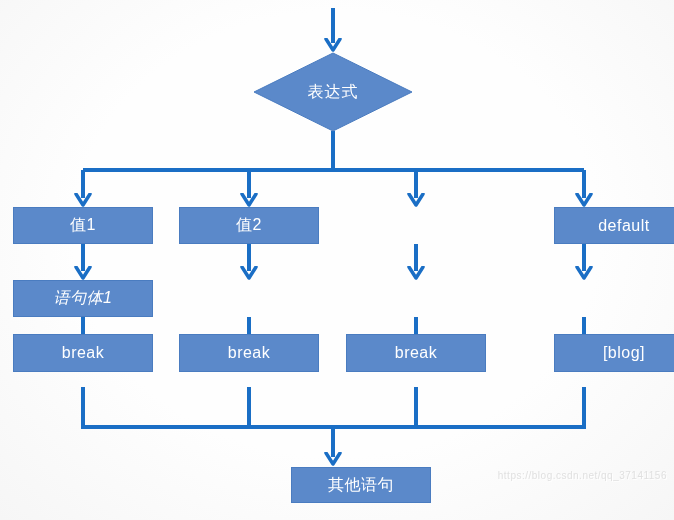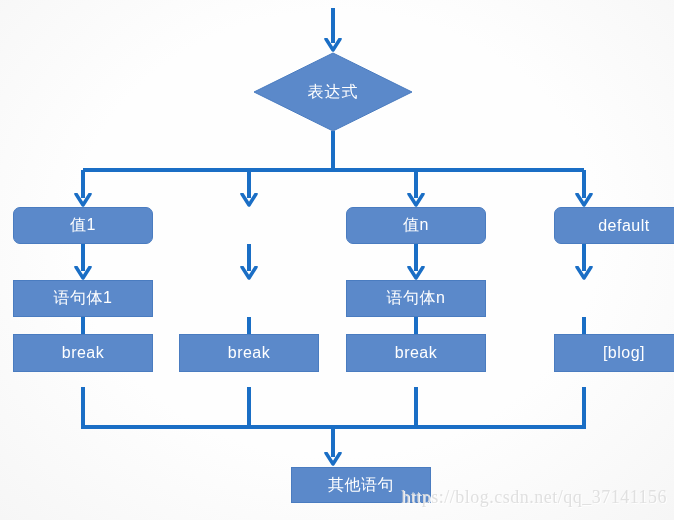--- a/index.html
+++ b/index.html
@@ -35,22 +35,22 @@
     letter-spacing: 0.5px;
   }
 
   
   .c0 { left: 13px; }
   .c1 { left: 179px; }
   .c2 { left: 346px; }
   .c3 { left: 514px; margin-left: 40px; }
 
   
-  .r-case  { top: 207px; border-radius: 7px; }
-  .r-body  { top: 280px; }
+  .r-case  { top: 207px; }
+  .r-body  { top: 280px; font-style: italic; }
   .r-break { top: 334px; height: 38px; }
 
   .node.end {
     left: 263px;
     top: 467px;
     height: 36px;
     margin-left: 28px;
   }
 
   .decision-label {
@@ -63,27 +63,26 @@
     align-items: center;
     justify-content: center;
     color: #ffffff;
     font-size: 16px;
     letter-spacing: 1px;
   }
 
   .watermark {
     position: absolute;
     right: 7px;
-    top: 487px;
-    font-size: 18px;
+    top: 470px;
+    font-size: 10px;
     color: rgba(222, 222, 222, 0.95);
     text-shadow: 1px 1px 0 rgba(255,255,255,0.9);
     letter-spacing: 0.5px;
     white-space: nowrap;
-    font-family: Liberation Serif, serif;
   }
 </style>
 </head>
 <body>
 
 <div class="canvas">
 
   <svg class="wires" viewBox="0 0 674 520">
     <defs>
       <marker id="arw" markerUnits="userSpaceOnUse" markerWidth="18" markerHeight="18" refX="5" refY="9" orient="auto">
@@ -117,25 +116,24 @@
       <path d="M584,317 V340" marker-end="url(#arw)"></path>
       <path d="M333,427 V457" marker-end="url(#arw)"></path>
     </g>
 
     <polygon points="333,53 412,92 333,131 254,92" fill="#5b89ca" stroke="#4a7cc0" stroke-width="1"></polygon>
   </svg>
 
   <div class="decision-label">表达式</div>
 
   <div class="node r-case c0">值1</div>
-  <div class="node r-case c2">值n</div>
+  <div class="node r-case c1">值2</div>
   <div class="node r-case c3">default</div>
 
   <div class="node r-body c0">语句体1</div>
-  <div class="node r-body c2">语句体n</div>
 
   <div class="node r-break c0">break</div>
   <div class="node r-break c1">break</div>
   <div class="node r-break c2">break</div>
   <div class="node r-break c3">[blog]</div>
 
   <div class="node end">其他语句</div>
 
   <div class="watermark">https://blog.csdn.net/qq_37141156</div>
 

